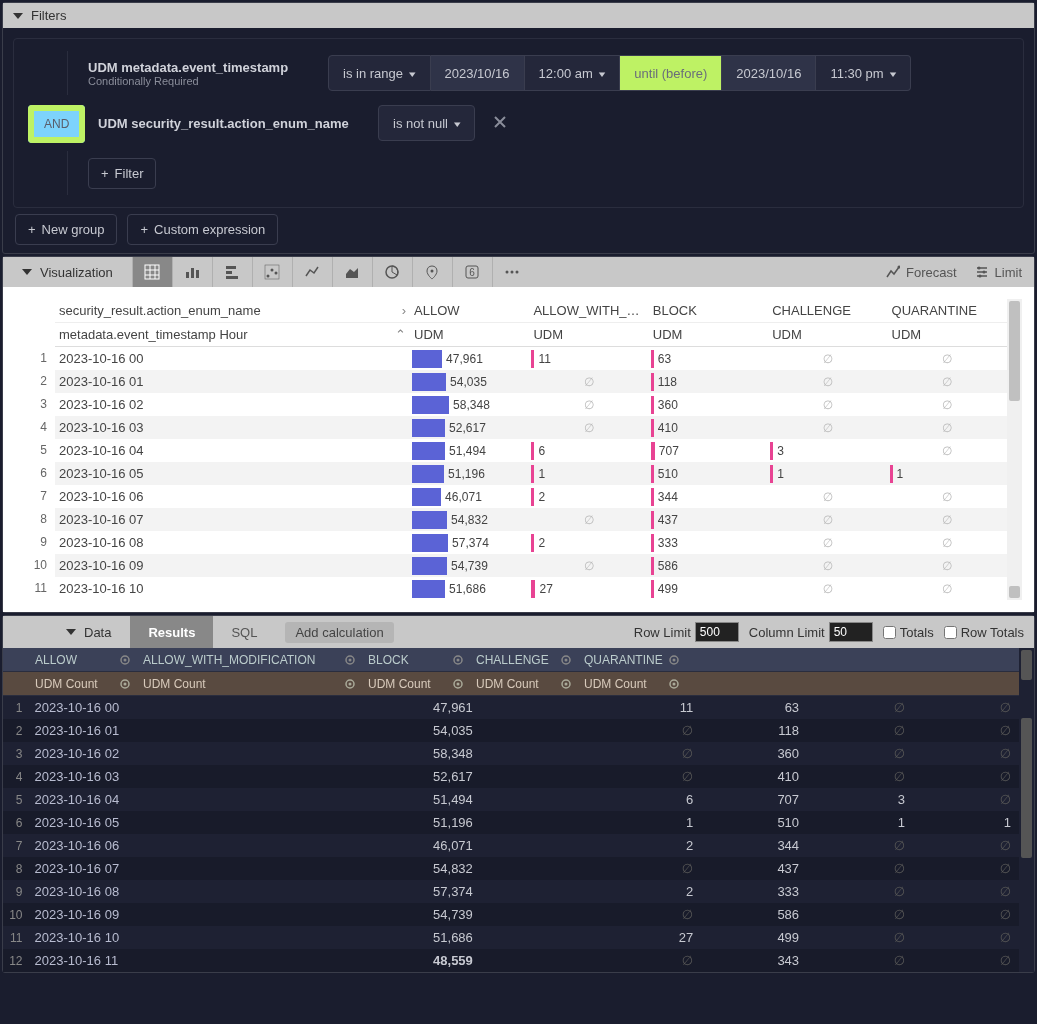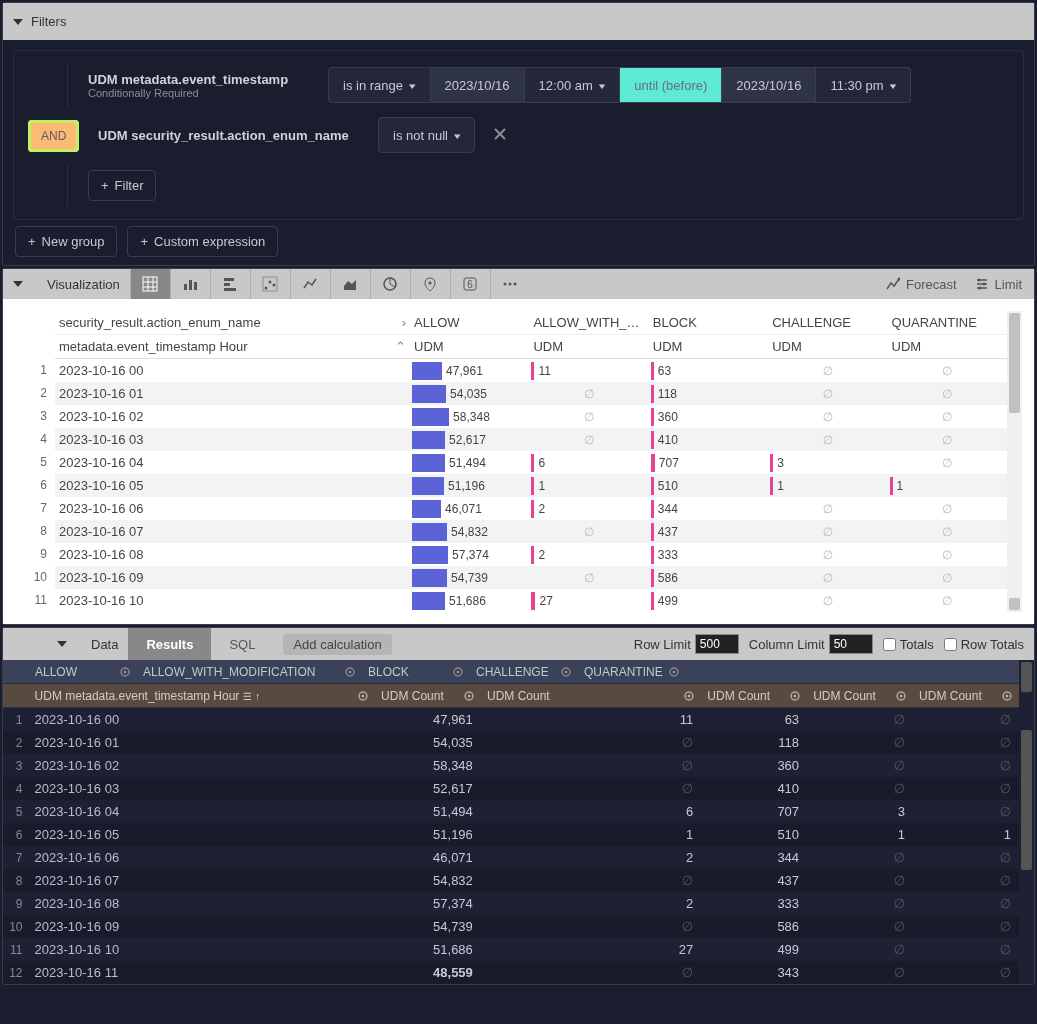--- a/index.html
+++ b/index.html
@@ -1,41 +1,41 @@
 <!DOCTYPE html>
 <html><head>
 <meta charset="utf-8">
 <style>
 * { box-sizing: border-box; margin: 0; padding: 0; }
 body { font-family: Arial, Helvetica, sans-serif; background: #1a1d2e; color: #c7c9d1; font-size: 13px; width: 1037px; }
 
 .panel { border: 1px solid #3a3d4a; margin: 2px; border-radius: 3px; }
-.panel-header { background: #c8c8c8; color: #333; padding: 11px 10px; display: flex; align-items: center; gap: 8px; font-size: 13px; cursor: pointer; }
+.panel-header { background: #c8c8c8; color: #333; padding: 5px 10px; display: flex; align-items: center; gap: 8px; font-size: 13px; cursor: pointer; }
 .panel-header svg { width: 10px; height: 10px; }
 
 .filters-body { padding: 10px 10px 6px 10px; }
 .filter-box { border: 1px solid #2a2d3e; border-radius: 4px; padding: 12px 14px; }
 .filter-row { display: flex; align-items: center; gap: 10px; min-height: 44px; }
 .filter-indent { width: 40px; border-right: 1px solid #2a2d3e; align-self: stretch; margin-right: 10px;}
 .filter-label { font-weight: bold; color: #d0d2da; font-size: 13px; }
 .filter-sublabel { font-size: 11px; color: #8a8d9a; }
 .seg-btn { background: #24273a; border: 1px solid #3a3d4f; padding: 8px 14px; height: 36px; display: inline-flex; align-items: center; gap: 6px; color: #c7c9d1; font-size: 13px; border-left: none; white-space: nowrap;}
 .seg-btn:first-child { border-left: 1px solid #3a3d4f; border-radius: 4px 0 0 4px; }
 .seg-btn:last-child { border-radius: 0 4px 4px 0; }
 .seg-btn.lighter { background: #2f3348; }
-.seg-btn.plain { color: #6a6d7a; background:#5eead4;}
+.seg-btn.plain { color: #6a6d7a; background:#bef264;}
 .seg-group { display: inline-flex; }
-.chip-and { background: #fdba74; color: #5a5d6a; border: 3px solid #bef264; border-radius: 4px; padding: 6px 10px; font-size: 12px; }
+.chip-and { background: #7dd3fc; color: #5a5d6a; border: 6px solid #bef264; border-radius: 4px; padding: 6px 10px; font-size: 12px; }
 .btn-outline { background: transparent; border: 1px solid #3a3d4f; border-radius: 4px; padding: 7px 12px; color: #c7c9d1; display: inline-flex; align-items: center; gap: 6px; font-size: 13px; cursor: pointer; }
 .btn-row { display: flex; gap: 10px; padding: 6px 2px 2px; }
 .x-icon { color: #8a8d9a; cursor: pointer; padding: 4px 8px; }
 
 .viz-header { background: #c8c8c8; color: #333; display: flex; align-items: center; justify-content: space-between; padding: 0; }
 .viz-header-left { display: flex; align-items: center; }
-.viz-collapse { padding: 5px 10px; display: flex; align-items: center; gap: 24px; cursor: pointer; }
+.viz-collapse { padding: 5px 19px; display: flex; align-items: center; gap: 8px; cursor: pointer; }
 .viz-toolbar { display: flex; }
 .viz-tool { width: 40px; height: 30px; display: flex; align-items: center; justify-content: center; border-left: 1px solid #b0b0b0; cursor: pointer; color: #555; }
 .viz-tool.active { background: #888; color: #fff; }
 .viz-tool svg { width: 16px; height: 16px; }
 .viz-header-right { display: flex; gap: 18px; padding-right: 12px; align-items: center; color: #555;}
 .viz-header-right span { display: inline-flex; align-items: center; gap: 6px; cursor: pointer; }
 
 .viz-table-wrap { display: flex; padding: 12px; background: #fff; color: #333; }
 .viz-rownum-col { width: 40px; }
 .viz-rownum-col div { height: 23px; line-height: 23px; text-align: right; padding-right: 8px; font-size: 12px; color: #666; }
@@ -603,27 +603,20 @@
         <div class="dt-col" id="dt-h1-4">
             <span style="overflow:hidden;text-overflow:ellipsis;white-space:nowrap;">QUARANTINE</span>
             <svg class="gear" viewBox="0 0 12 12">
               <circle cx="6" cy="6" r="4" fill="none" stroke="#888" stroke-width="1.5"></circle>
               <circle cx="6" cy="6" r="1.5" fill="#888"></circle>
             </svg>
           </div>
       </div>
       <div class="dt-head2">
         <div class="dt-col-num"></div>
-        <div class="dt-col-dim">
-          <span><span>UDM metadata.event_timestamp Hour</span> <span style="font-size:10px;">☰</span> <span class="sort-arrow">↑</span></span>
-          <svg class="gear" viewBox="0 0 12 12">
-              <circle cx="6" cy="6" r="4" fill="none" stroke="#aa9" stroke-width="1.5"></circle>
-              <circle cx="6" cy="6" r="1.5" fill="#aa9"></circle>
-            </svg>
-        </div>
         <div class="dt-col" id="dt-h2-0">
             <span>UDM Count</span>
             <svg class="gear" viewBox="0 0 12 12">
               <circle cx="6" cy="6" r="4" fill="none" stroke="#aa9" stroke-width="1.5"></circle>
               <circle cx="6" cy="6" r="1.5" fill="#aa9"></circle>
             </svg>
           </div>
         <div class="dt-col dt-col-wide" id="dt-h2-1">
             <span>UDM Count</span>
             <svg class="gear" viewBox="0 0 12 12">

